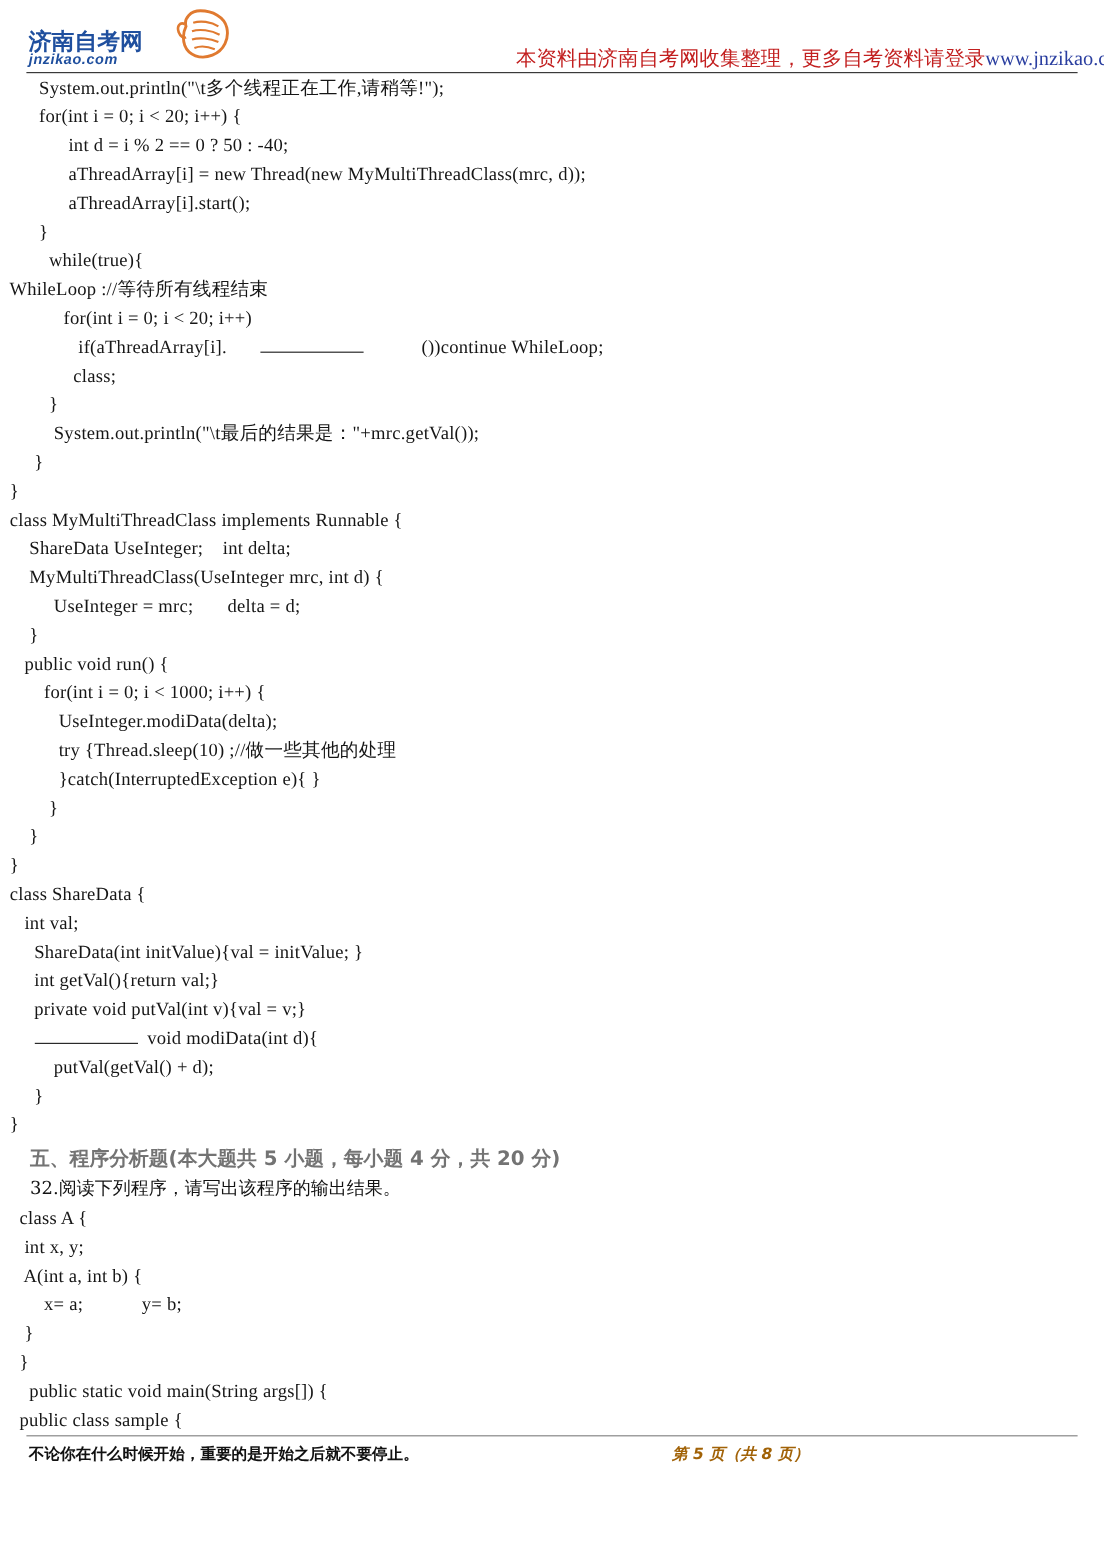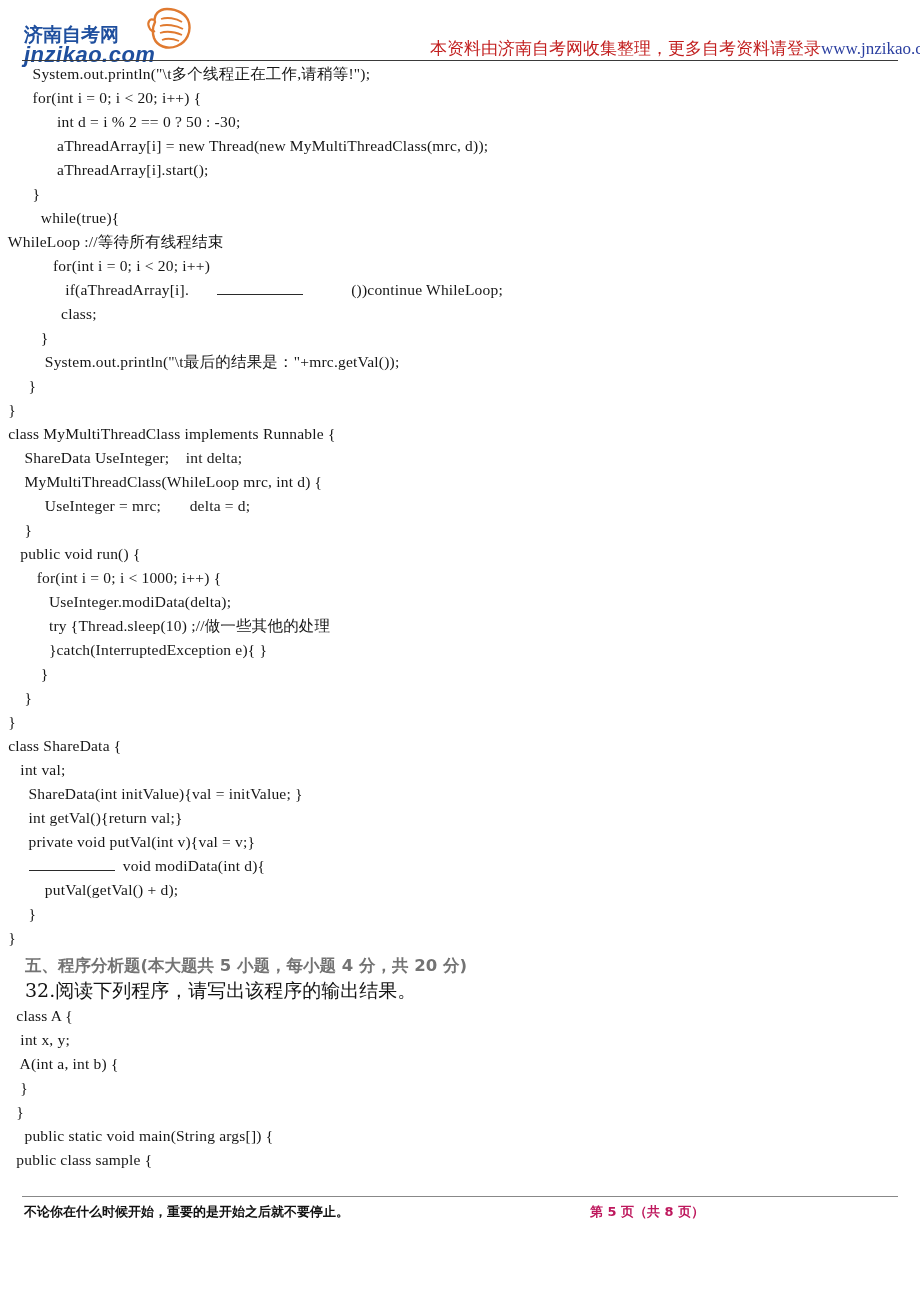--- a/index.html
+++ b/index.html
@@ -42,21 +42,21 @@
     color: #1f4f9e;
     white-space: nowrap;
   }
   #logo-en {
     position: absolute;
     left: 2px;
     top: 38px;
     font-family: "Liberation Sans", "DejaVu Sans", sans-serif;
     font-weight: bold;
     font-style: italic;
-    font-size: 22px;
+    font-size: 12px;
     letter-spacing: 0.5px;
     color: #1f4f9e;
     white-space: nowrap;
   }
   #logo-hand {
     position: absolute;
     left: 121px;
     top: 2px;
     width: 54px;
     height: 44px;
@@ -117,21 +117,21 @@
     font-size: 16.5px;
     line-height: 24px;
     color: #737373;
     white-space: pre;
   }
   #question-32 {
     position: absolute;
     left: 25px;
     top: 978px;
     font-family: "DejaVu Serif", "Liberation Serif", serif;
-    font-size: 19px;
+    font-size: 15px;
     line-height: 24px;
     color: #131313;
     white-space: pre;
   }
 
   
   #code-body-2 {
     position: absolute;
     left: 0;
     top: 1004px;
@@ -159,27 +159,28 @@
     left: 24px;
     top: 7px;
     font-family: "DejaVu Sans", "Liberation Sans", sans-serif;
     font-size: 13px;
     font-weight: bold;
     color: #111111;
     white-space: nowrap;
   }
   #footer-pager {
     position: absolute;
-    left: 590px;
+    left: 560px;
     top: 7px;
     font-family: "DejaVu Sans", "Liberation Sans", sans-serif;
     font-size: 13px;
     font-weight: bold;
-    color: #be185d;
-    white-space: nowrap;
+    color: #a16207;
+    white-space: nowrap;
+    font-style: italic;
   }
 </style>
 </head>
 <body>
 
 <div id="site-header">
 
   <div id="logo-block">
     <div id="logo-cn">济南自考网</div>
     <div id="logo-en">jnzikao.com</div>
@@ -198,38 +199,38 @@
   <div id="header-notice">
     <span>本资料由济南自考网收集整理，更多自考资料请登录</span><span class="url">www.jnzikao.com</span><span>下载</span>
   </div>
 
   <div id="header-rule"></div>
 </div>
 
 <div id="code-body">
   <div class="code-line">        System.out.println("\t多个线程正在工作,请稍等!");</div>
   <div class="code-line">        for(int i = 0; i &lt; 20; i++) {</div>
-  <div class="code-line">              int d = i % 2 == 0 ? 50 : -30;</div>
+  <div class="code-line">              int d = i % 2 == 0 ? 50 : -40;</div>
   <div class="code-line">              aThreadArray[i] = new Thread(new MyMultiThreadClass(mrc, d));</div>
   <div class="code-line">              aThreadArray[i].start();</div>
   <div class="code-line">        }</div>
   <div class="code-line">          while(true){</div>
   <div class="code-line">  WhileLoop ://等待所有线程结束</div>
   <div class="code-line">             for(int i = 0; i &lt; 20; i++)</div>
 
   <div class="code-line"><span>                if(aThreadArray[i].</span><span style="display:inline-block;width:28px;"></span><span class="blank-fill"></span><span style="display:inline-block;width:40px;"></span><span>  ())continue WhileLoop;</span></div>
 
   <div class="code-line">               class;</div>
   <div class="code-line">          }</div>
   <div class="code-line">           System.out.println("\t最后的结果是："+mrc.getVal());</div>
   <div class="code-line">       }</div>
   <div class="code-line">  }</div>
   <div class="code-line">  class MyMultiThreadClass implements Runnable {</div>
   <div class="code-line">      ShareData UseInteger;    int delta;</div>
-  <div class="code-line">      MyMultiThreadClass(WhileLoop mrc, int d) {</div>
+  <div class="code-line">      MyMultiThreadClass(UseInteger mrc, int d) {</div>
   <div class="code-line">           UseInteger = mrc;       delta = d;</div>
   <div class="code-line">      }</div>
   <div class="code-line">     public void run() {</div>
   <div class="code-line">         for(int i = 0; i &lt; 1000; i++) {</div>
   <div class="code-line">            UseInteger.modiData(delta);</div>
   <div class="code-line">            try {Thread.sleep(10) ;//做一些其他的处理</div>
   <div class="code-line">            }catch(InterruptedException e){ }</div>
   <div class="code-line">          }</div>
   <div class="code-line">      }</div>
   <div class="code-line">  }</div>
@@ -247,20 +248,21 @@
 </div>
 
 <div id="section-five">五、程序分析题(本大题共 5 小题，每小题 4 分，共 20 分)</div>
 
 <div id="question-32"><span>32.</span><span>阅读下列程序，请写出该程序的输出结果。</span></div>
 
 <div id="code-body-2">
   <div class="code-line">    class A {</div>
   <div class="code-line">     int x, y;</div>
   <div class="code-line">     A(int a, int b) {</div>
+  <div class="code-line">         x= a;            y= b;</div>
   <div class="code-line">     }</div>
   <div class="code-line">    }</div>
   <div class="code-line">      public static void main(String args[]) {</div>
   <div class="code-line">    public class sample {</div>
 </div>
 
 <div id="page-footer">
   <div id="footer-rule"></div>
   <div id="footer-motto">不论你在什么时候开始，重要的是开始之后就不要停止。</div>
   <div id="footer-pager">第 5 页（共 8 页）</div>

